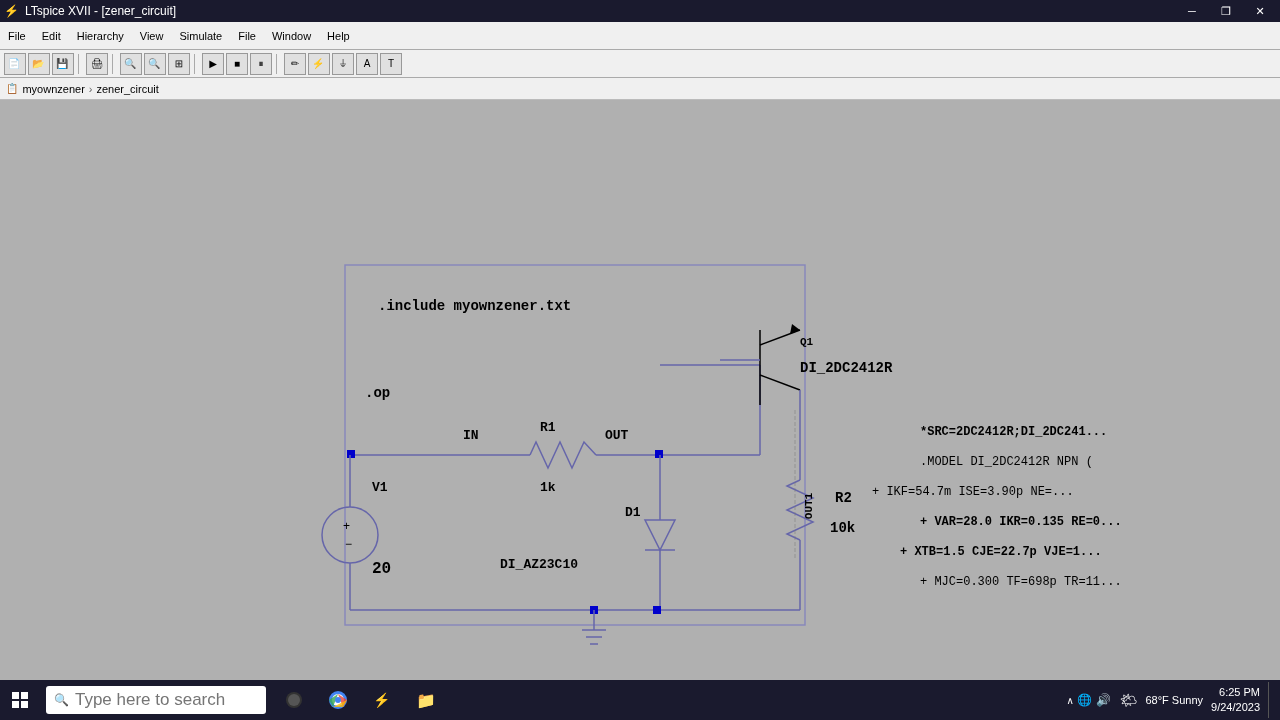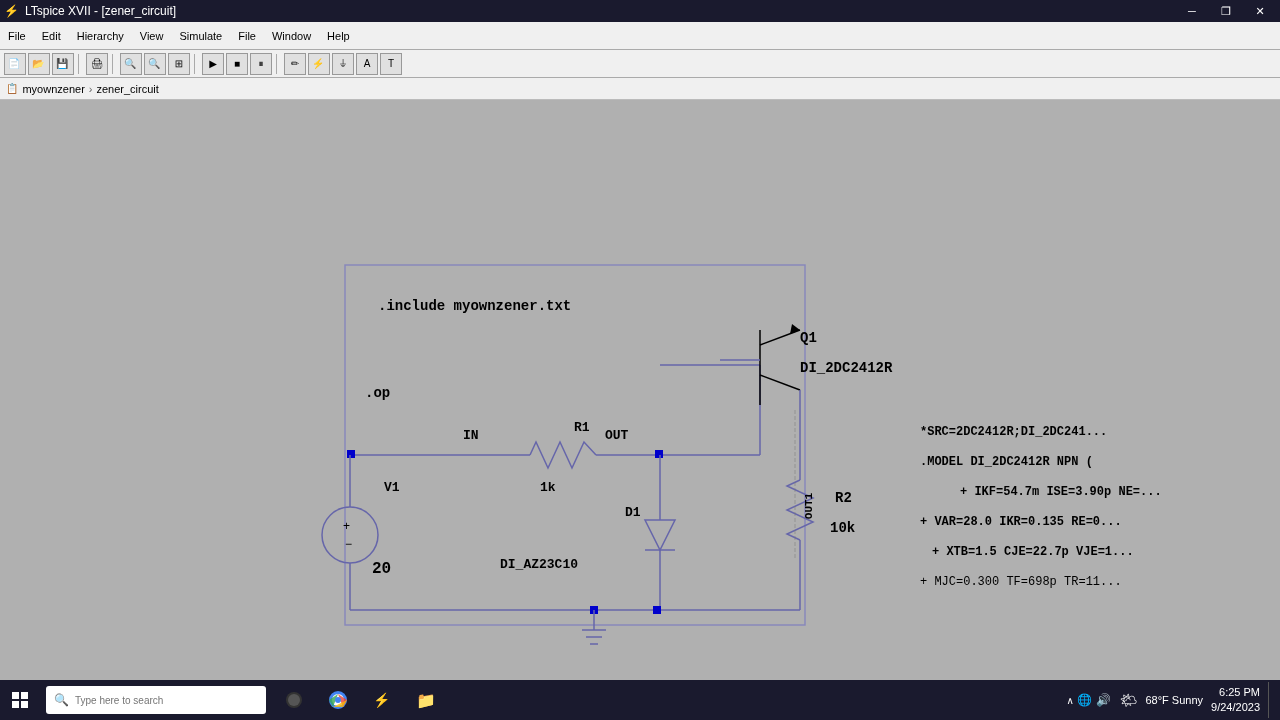--- a/index.html
+++ b/index.html
@@ -272,69 +272,69 @@
     <line x1="795" y1="310" x2="795" y2="460" stroke="#777" stroke-width="0.5" stroke-dasharray="4,2"></line>
 
   </svg>
 
   <div class="circuit-text" style="left:378px; top:198px; font-size:14px;">.include myownzener.txt</div>
 
   <div class="circuit-text" style="left:365px; top:285px; font-size:14px;">.op</div>
 
   <div class="circuit-text" style="left:463px; top:328px; font-size:13px;">IN</div>
 
-  <div class="circuit-text" style="left:540px; top:320px; font-size:13px;margin-left:34px;">R1</div>
+  <div class="circuit-text" style="left:540px; top:320px; font-size:13px;">R1</div>
 
   <div class="circuit-text" style="left:540px; top:380px; font-size:13px;">1k</div>
 
   <div class="circuit-text" style="left:605px; top:328px; font-size:13px;">OUT</div>
 
   <div class="circuit-text" style="left:625px; top:405px; font-size:13px;">D1</div>
 
   <div class="circuit-text" style="left:500px; top:457px; font-size:13px;">DI_AZ23C10</div>
 
-  <div class="circuit-text" style="left:384px; top:380px; font-size:13px;">V1</div>
+  <div class="circuit-text" style="left:372px; top:380px; font-size:13px;">V1</div>
 
   <div class="circuit-text" style="left:372px; top:460px; font-size:16px;">20</div>
 
-  <div class="circuit-text" style="left:800px; top:230px; font-size:14px;">Q1</div>
+  <div class="circuit-text" style="left:800px; top:236px; font-size:11px;">Q1</div>
 
   <div class="circuit-text" style="left:800px; top:260px; font-size:14px;">DI_2DC2412R</div>
 
   <div class="circuit-text" style="left:835px; top:390px; font-size:14px;">R2</div>
 
   <div class="circuit-text" style="left:830px; top:420px; font-size:14px;">10k</div>
 
   <div class="circuit-text" style="left:796px; top:400px; font-size:11px; transform: rotate(-90deg); transform-origin: center; white-space: nowrap;">
     <span>OUT1</span>
   </div>
 
   <div class="circuit-text" style="left:920px; top:325px; font-size:12px; font-weight:bold;">*SRC=2DC2412R;DI_2DC241...</div>
-  <div class="circuit-text" style="left:920px; top:355px; font-size:12px; font-weight:bold;">.MODEL DI_2DC2412R  NPN (</div>
-  <div class="circuit-text" style="left:960px; top:385px; font-size:12px; font-weight:bold;">+ IKF=54.7m ISE=3.90p NE=...</div>
+  <div class="circuit-text" style="left:920px; top:355px; font-size:12px; font-weight:normal;">.MODEL DI_2DC2412R  NPN (</div>
+  <div class="circuit-text" style="left:872px; top:385px; font-size:12px; font-weight:normal;">+ IKF=54.7m ISE=3.90p NE=...</div>
   <div class="circuit-text" style="left:920px; top:415px; font-size:12px; font-weight:bold;">+ VAR=28.0 IKR=0.135 RE=0...</div>
-  <div class="circuit-text" style="left:932px; top:445px; font-size:12px; font-weight:bold;">+ XTB=1.5 CJE=22.7p VJE=1...</div>
+  <div class="circuit-text" style="left:900px; top:445px; font-size:12px; font-weight:bold;">+ XTB=1.5 CJE=22.7p VJE=1...</div>
   <div class="circuit-text" style="left:920px; top:475px; font-size:12px; font-weight:normal;">+ MJC=0.300 TF=698p TR=11...</div>
 
 </div>
 
 <div id="taskbar">
 
   <button id="start-btn">
     <svg width="16" height="16" viewBox="0 0 16 16" fill="white">
       <rect x="0" y="0" width="7" height="7"></rect>
       <rect x="9" y="0" width="7" height="7"></rect>
       <rect x="0" y="9" width="7" height="7"></rect>
       <rect x="9" y="9" width="7" height="7"></rect>
     </svg>
   </button>
 
   <div id="search-bar">
     <span style="color:#666; font-size:12px;">🔍</span>
-    <input type="text" style="border: none; outline: none; font-size: 10px; color: rgb(51, 51, 51); width: 180px;" placeholder="Type here to search">
+    <input type="text" style="border: none; outline: none; font-size: 17px; color: rgb(51, 51, 51); width: 180px;" placeholder="Type here to search">
   </div>
 
   <div class="taskbar-app">
     <svg width="18" height="18" viewBox="0 0 18 18">
       <circle cx="9" cy="9" r="8" fill="#333"></circle>
       <circle cx="9" cy="9" r="6" fill="#555"></circle>
     </svg>
   </div>
 
   <div class="taskbar-app">

